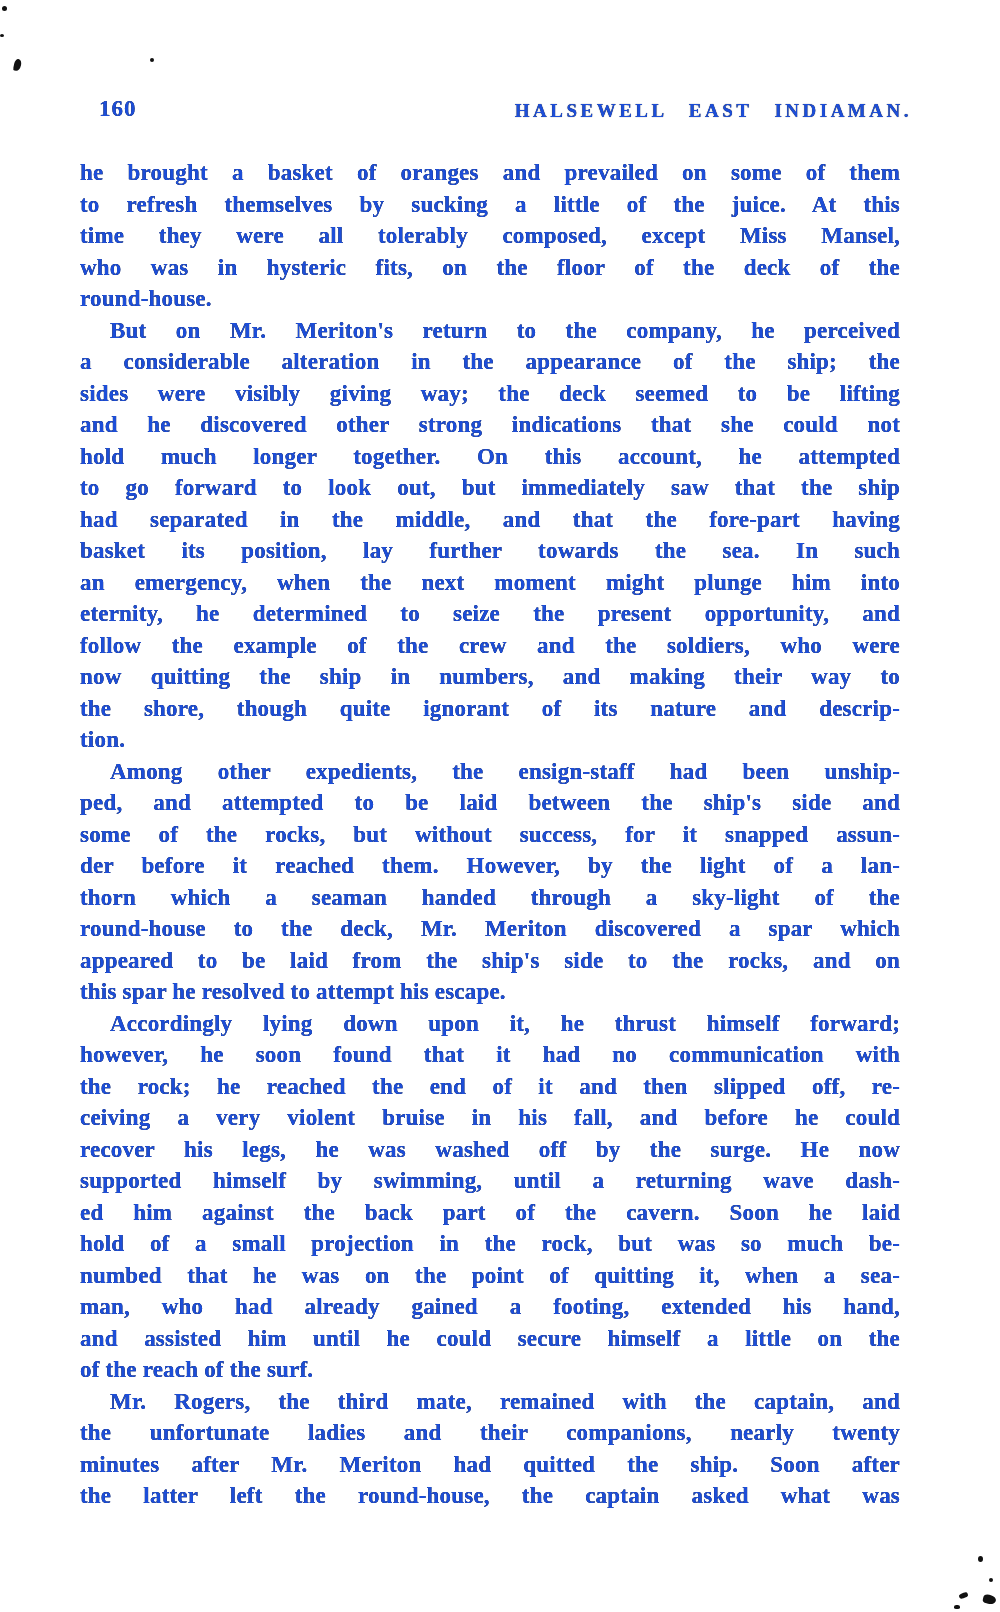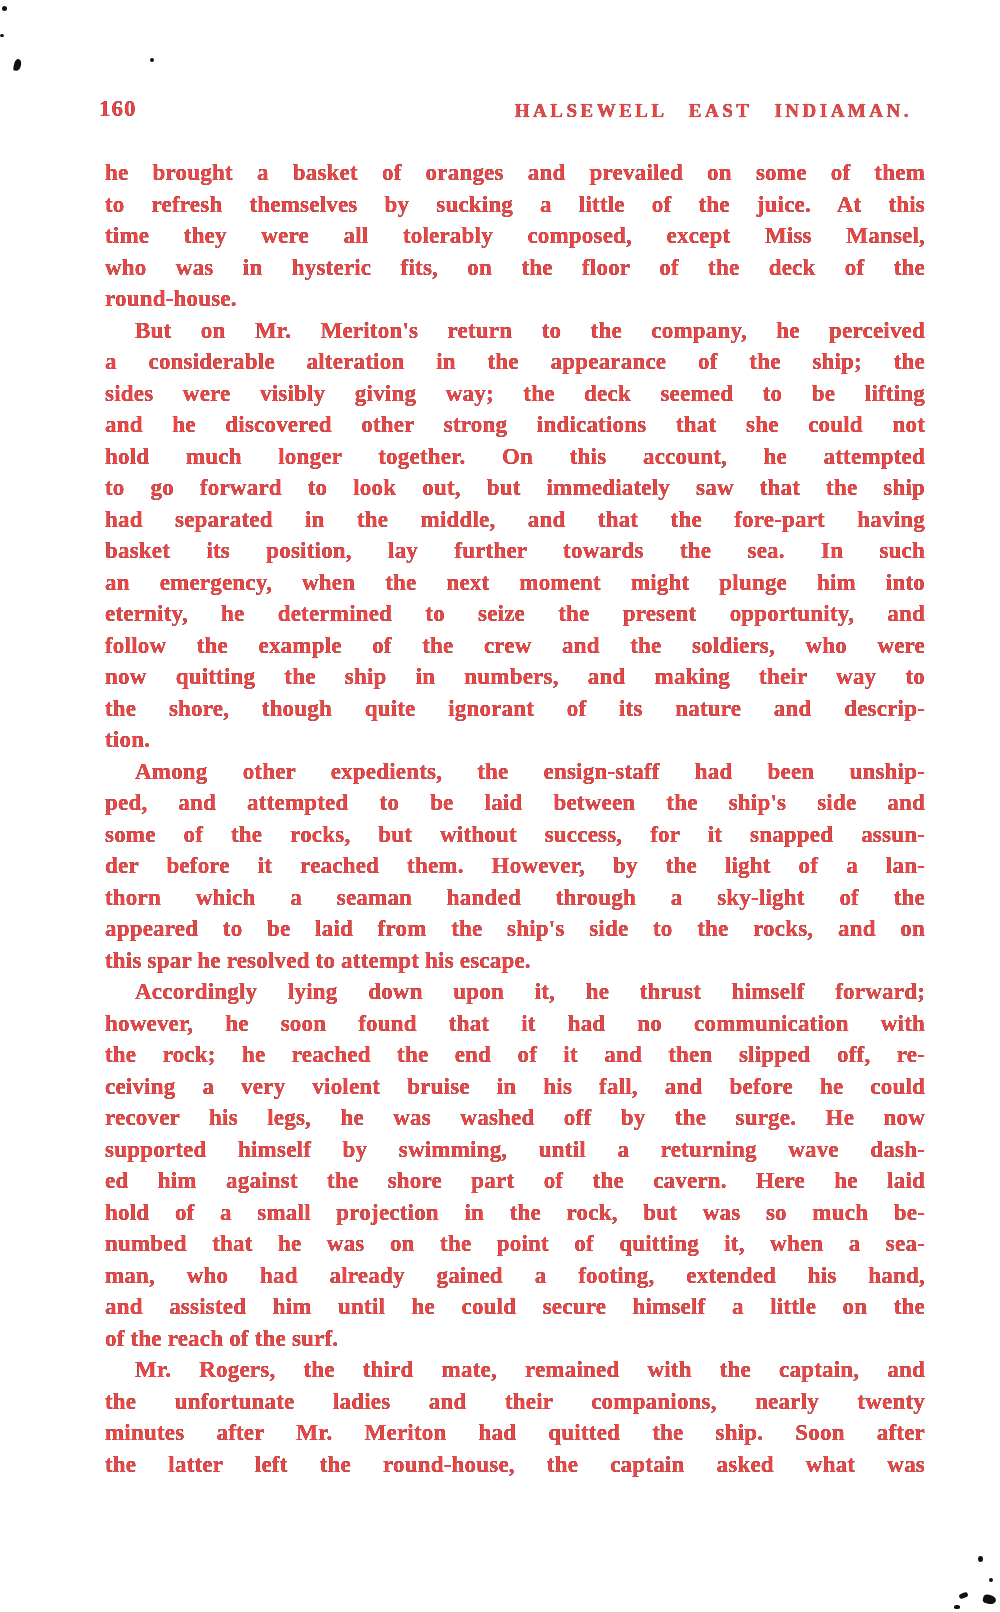--- a/index.html
+++ b/index.html
@@ -7,21 +7,21 @@
     padding: 0;
     background: #e8e8e8;
   }
   .page {
     position: relative;
     width: 1000px;
     height: 1612px;
     background: #ffffff;
     overflow: hidden;
     font-family: "Liberation Serif", "DejaVu Serif", serif;
-    color: #ef4444;
+    color: #1d4ed8;
   }
   .page-number {
     position: absolute;
     top: 96px;
     left: 99px;
     font-size: 23px;
     font-weight: 700;
     letter-spacing: 1px;
     text-shadow: 0 0 0.6px #000;
   }
@@ -33,21 +33,21 @@
     text-align: right;
     font-size: 19px;
     font-weight: 700;
     letter-spacing: 3.5px;
     word-spacing: 14px;
     text-shadow: 0 0 0.7px #000;
   }
   .page-body {
     position: absolute;
     top: 157px;
-    left: 105px;
+    left: 80px;
     width: 820px;
   }
   .line {
     font-size: 23px;
     font-weight: 700;
     line-height: 31.5px;
     height: 31.5px;
     letter-spacing: 0.2px;
     text-align: justify;
     text-align-last: justify;
@@ -103,29 +103,30 @@
       <div class="line">eternity, he determined to seize the present opportunity, and</div>
       <div class="line">follow the example of the crew and the soldiers, who were</div>
       <div class="line">now quitting the ship in numbers, and making their way to</div>
       <div class="line">the shore, though quite ignorant of its nature and descrip-</div>
       <div class="line para-end">tion.</div>
       <div class="line indent">Among other expedients, the ensign-staff had been unship-</div>
       <div class="line">ped, and attempted to be laid between the ship's side and</div>
       <div class="line">some of the rocks, but without success, for it snapped assun-</div>
       <div class="line">der before it reached them.  However, by the light of a lan-</div>
       <div class="line">thorn which a seaman handed through a sky-light of the</div>
+      <div class="line">round-house to the deck, Mr. Meriton discovered a spar which</div>
       <div class="line">appeared to be laid from the ship's side to the rocks, and on</div>
       <div class="line para-end">this spar he resolved to attempt his escape.</div>
       <div class="line indent">Accordingly lying down upon it, he thrust himself forward;</div>
       <div class="line">however, he soon found that it had no communication with</div>
       <div class="line">the rock; he reached the end of it and then slipped off, re-</div>
       <div class="line">ceiving a very violent bruise in his fall, and before he could</div>
       <div class="line">recover his legs, he was washed off by the surge.  He now</div>
       <div class="line">supported himself by swimming, until a returning wave dash-</div>
-      <div class="line">ed him against the shore part of the cavern.  Here he laid</div>
+      <div class="line">ed him against the back part of the cavern.  Soon he laid</div>
       <div class="line">hold of a small projection in the rock, but was so much be-</div>
       <div class="line">numbed that he was on the point of quitting it, when a sea-</div>
       <div class="line">man, who had already gained a footing, extended his hand,</div>
       <div class="line">and assisted him until he could secure himself a little on the</div>
       <div class="line para-end">of the reach of the surf.</div>
       <div class="line indent">Mr. Rogers, the third mate, remained with the captain, and</div>
       <div class="line">the unfortunate ladies and their companions, nearly twenty</div>
       <div class="line">minutes after Mr. Meriton had quitted the ship.  Soon after</div>
       <div class="line">the latter left the round-house, the captain asked what was</div>
     </div>

